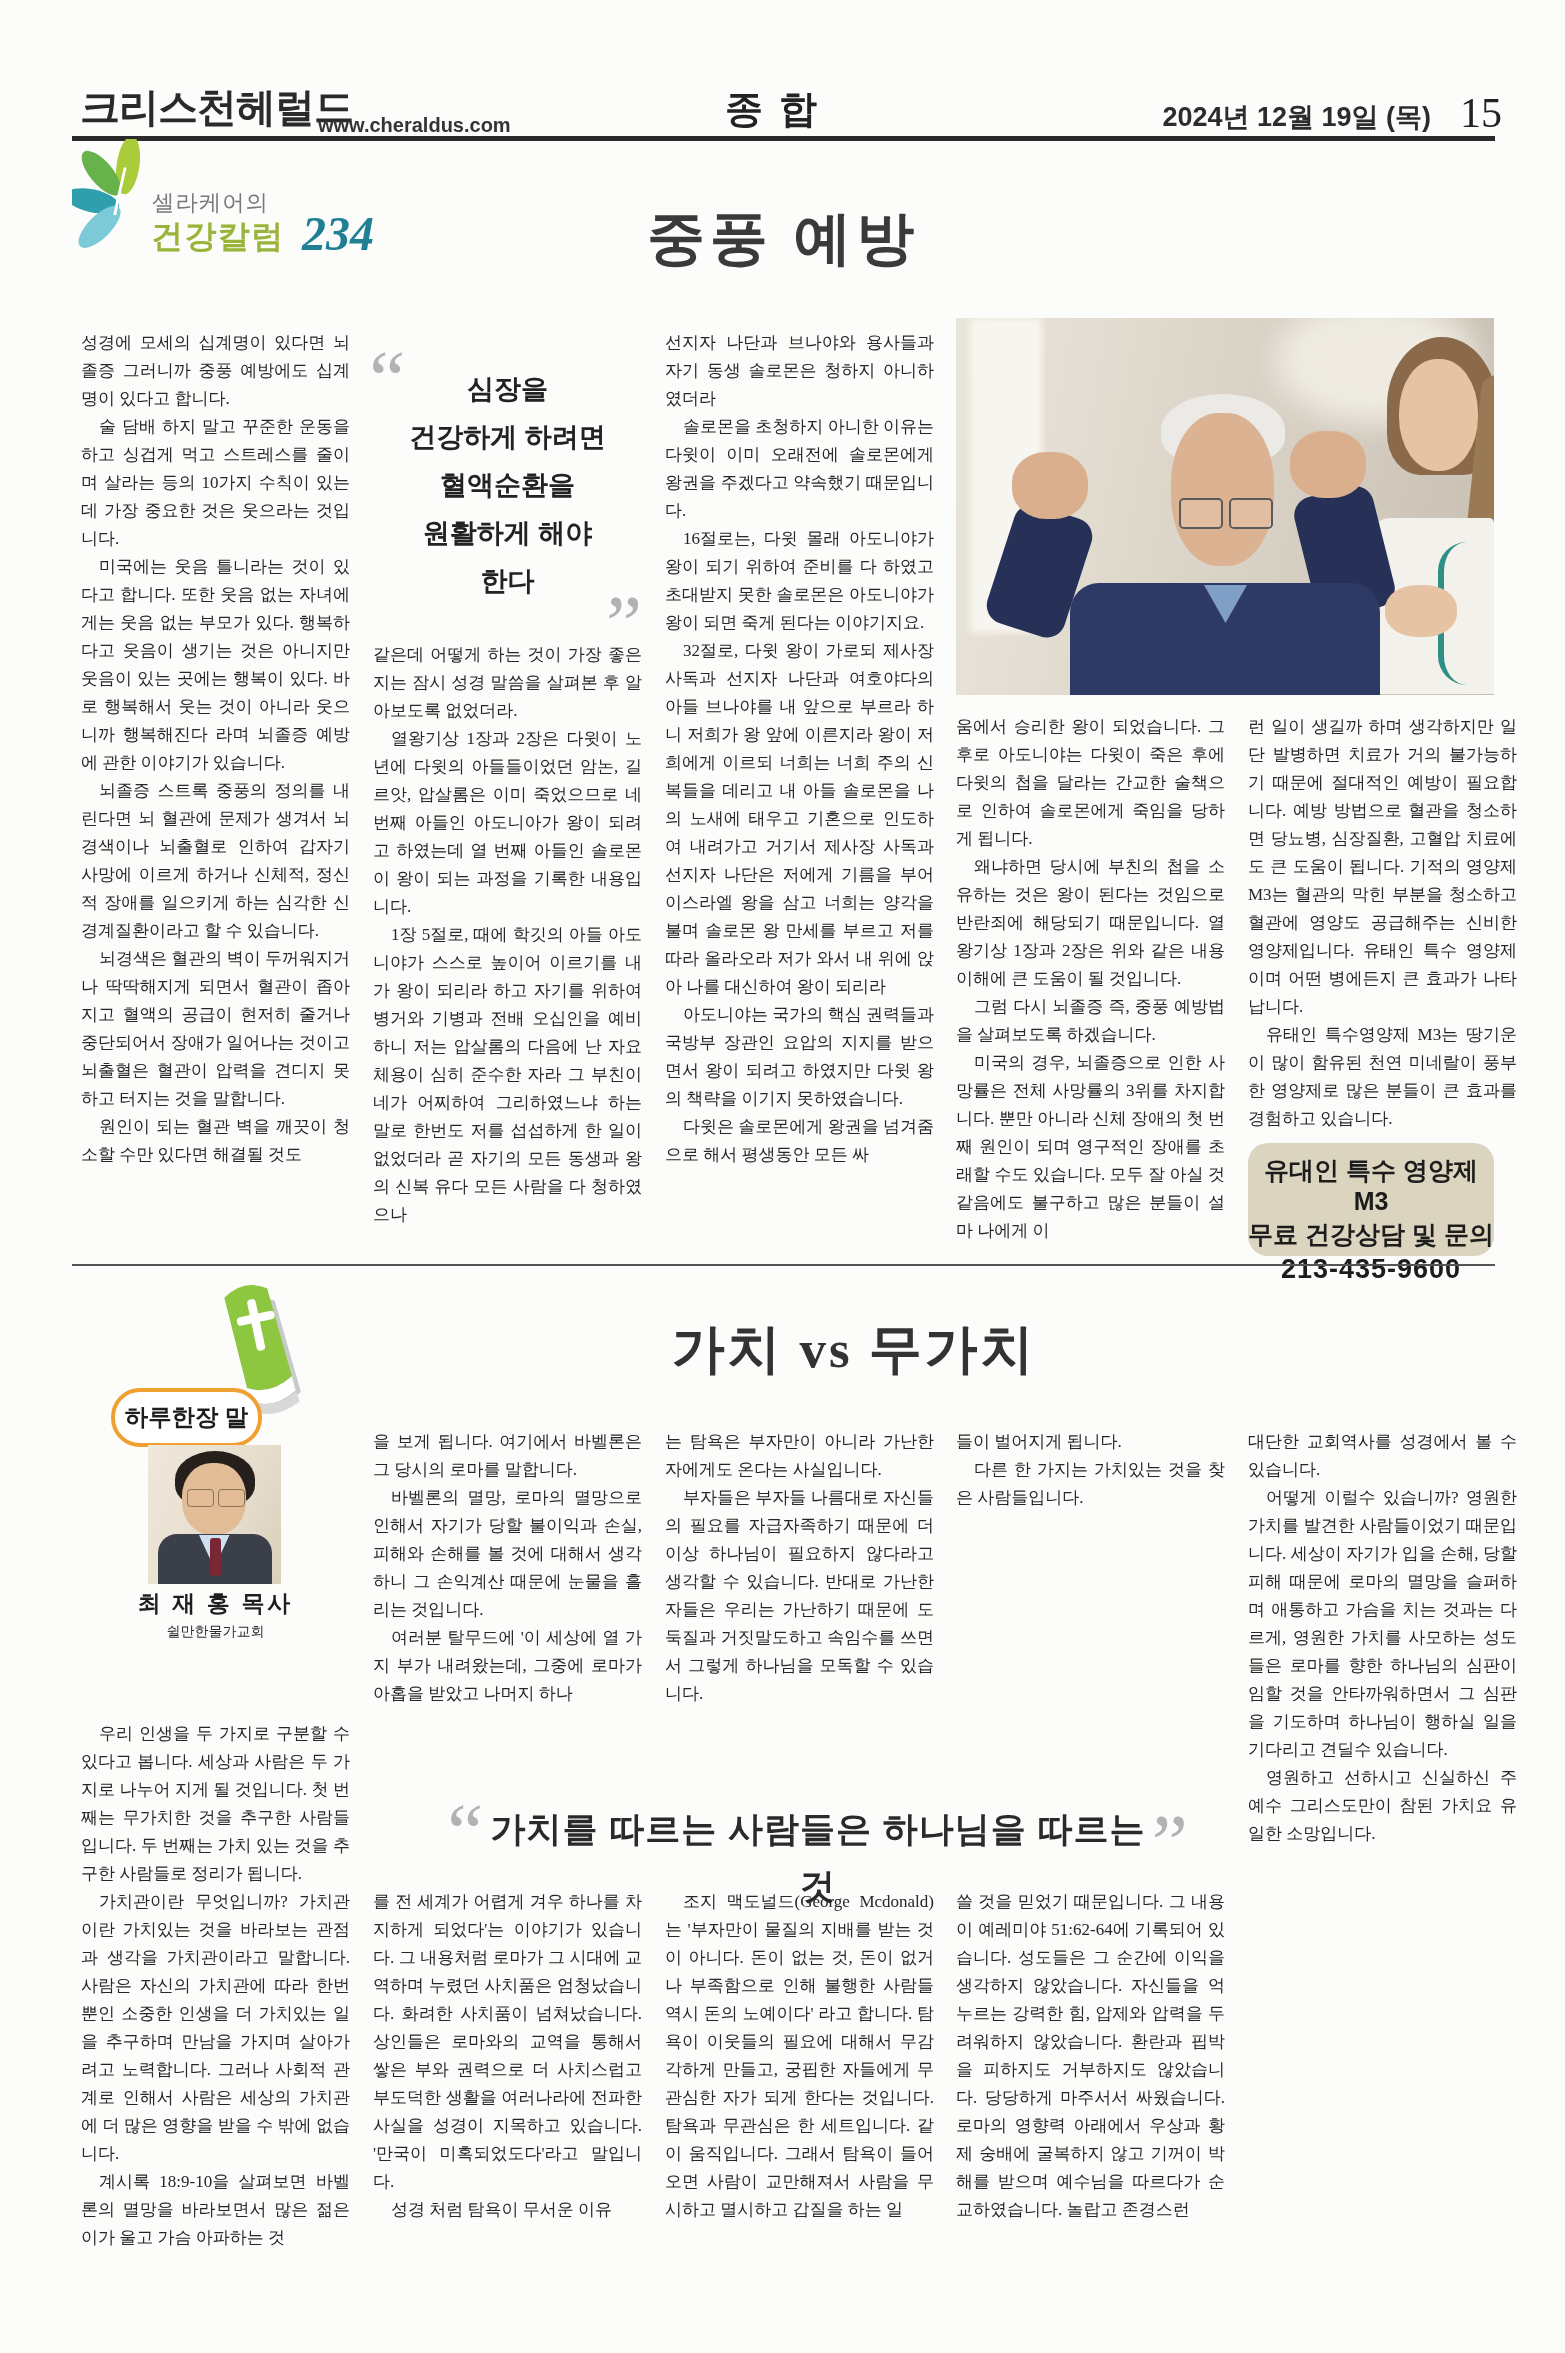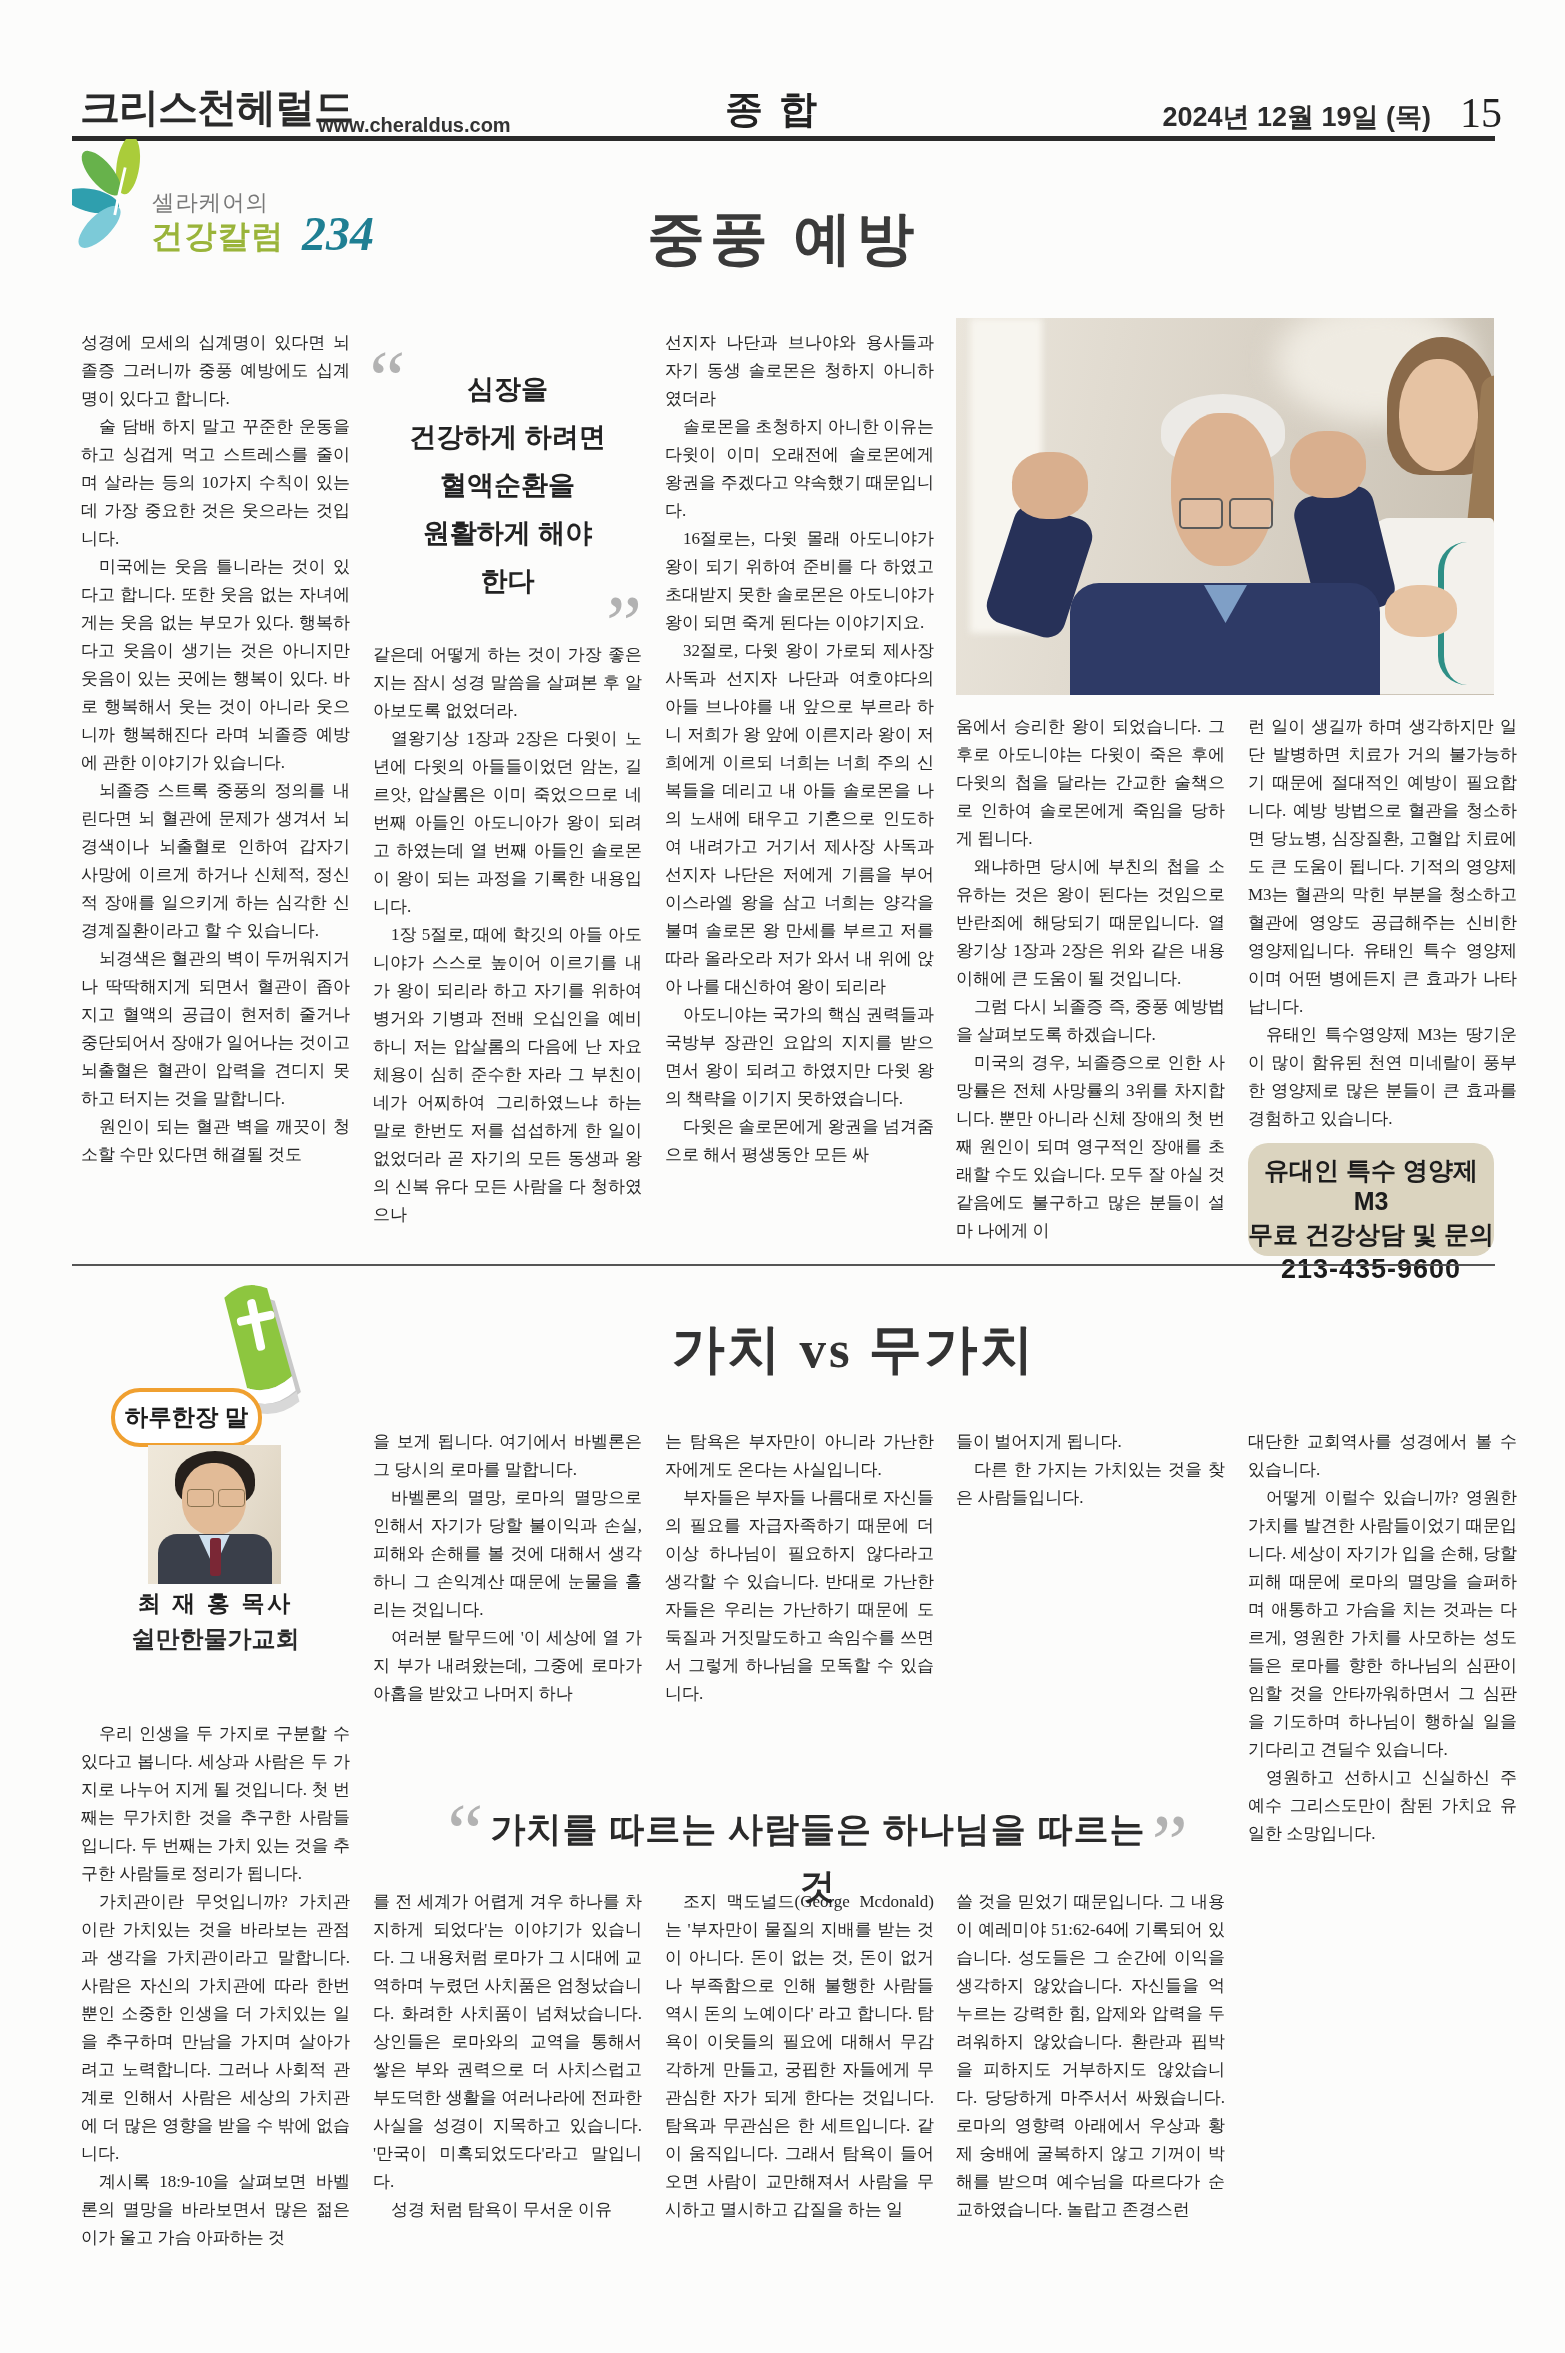--- a/index.html
+++ b/index.html
@@ -99,21 +99,21 @@
   .p2-hair { left:27px; top:5.7px; width:80px; height:57px; background:#26201c; border-radius:50% 50% 40% 40%; }
   .p2-face { left:34px; top:18px; width:64px; height:72px; background:#e2bb97; border-radius:46%; }
   .p2-glass { top:44px; width:25px; height:16px; border:1.9px solid #8a7350; border-radius:3.8px; }
   .p2-glass.gl { left:39px; } .p2-glass.gr { left:70px; }
   .p2-body { left:9.5px; top:89px; width:114px; height:51px; background:#3a3f4a; border-radius:19px 19px 0 0; }
   .p2-shirt { left:51px; top:90px; width:30.5px; height:33px; background:#cfe0ee; clip-path:polygon(0 0,100% 0,50% 100%); }
   .p2-tie { left:62px; top:93px; width:10.5px; height:38px; background:#7a2735; border-radius:2.9px; }
   .pastor-name { left:81px; top:1588px; width:269px; text-align:center;
     font-weight:bold; font-size:23px; letter-spacing:2.9px; color:#1e1e1e; }
   .pastor-church { left:81px; top:1623px; width:269px; text-align:center;
-    font-family:"Liberation Sans",sans-serif; font-size:24px; color:#2a2a2a;font-weight:bold; }
+    font-family:"Liberation Sans",sans-serif; font-size:14px; color:#2a2a2a; }
 </style>
 </head>
 <body>
 
 <div class="abs masthead">크리스천헤럴드</div>
 <div class="abs site-url">www.cheraldus.com</div>
 <div class="abs section-label">종합</div>
 <div class="abs issue-date">2024년 12월 19일 (목)</div>
 <div class="abs page-number">15</div>
 <div class="abs header-rule"></div>

